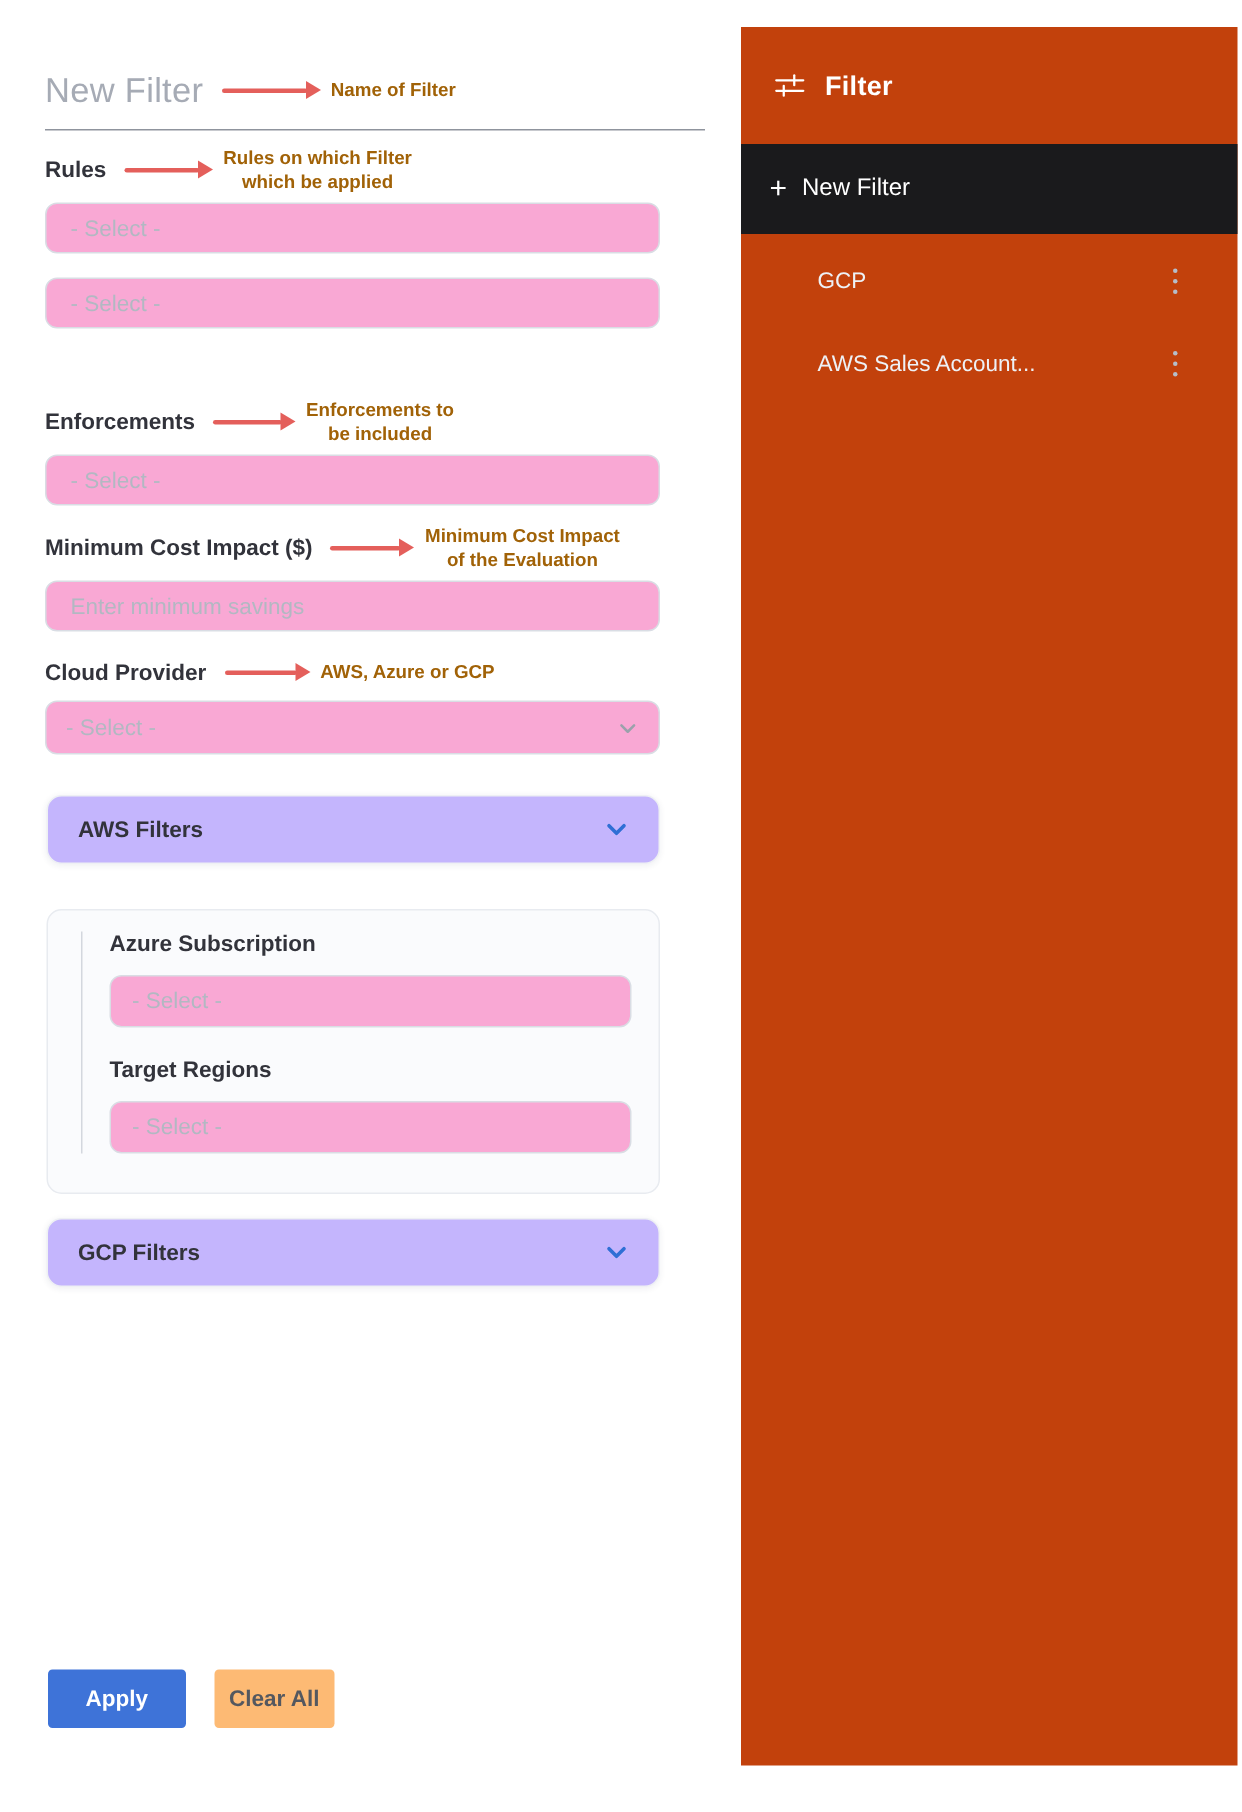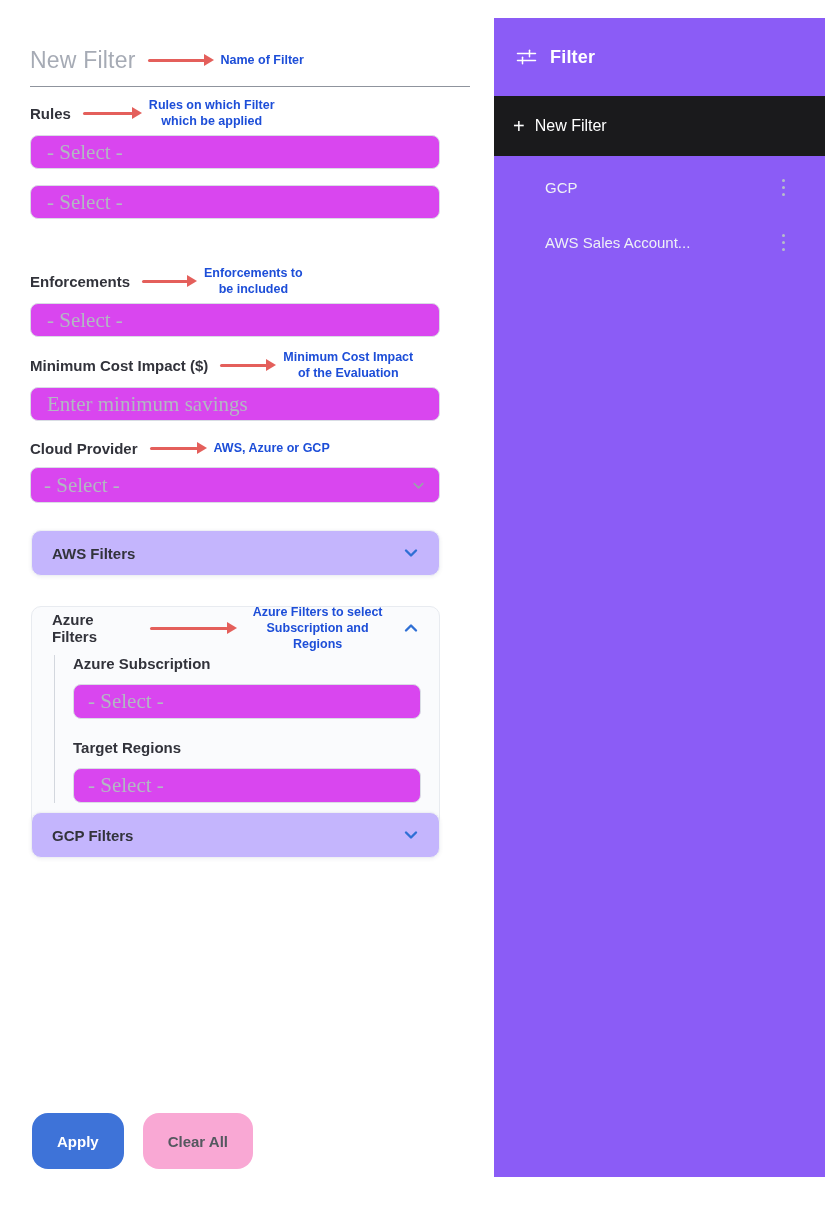--- a/index.html
+++ b/index.html
@@ -11,30 +11,30 @@
   .form-area { position:absolute; left:30px; top:0; width:440px; height:1208px; }
 
   .title-row { position:absolute; top:43px; left:0; display:flex; align-items:center; column-gap:12px; height:34px; }
   .page-title { font-size:23px; color:#a6abb5; letter-spacing:0.2px; }
   .divider { position:absolute; top:86px; left:0; width:440px; height:1px; background:#8f949d; }
 
   .arrow { position:relative; height:3px; background:#e45f5b; border-radius:2px; flex:0 0 auto; }
   .arrow::after { content:""; position:absolute; right:-9px; top:-5px;
     border-left:10px solid #e45f5b; border-top:6.5px solid transparent; border-bottom:6.5px solid transparent; }
 
-  .note { display:flex; flex-direction:column; align-items:center; color:#1d4ed8;
+  .note { display:flex; flex-direction:column; align-items:center; color:#a16207;
     font-weight:bold; font-size:12.5px; line-height:16px; text-align:center; padding-left:4px; }
 
   .field-group { position:absolute; left:0; width:440px; }
   .label-row { display:flex; align-items:center; column-gap:12px; height:34px; }
   .field-label { font-size:15px; font-weight:bold; color:#32333b; white-space:nowrap; }
 
   .select-input { display:block; width:410px; height:34px; margin-top:5px; border:1px solid #d9dde4;
-    border-radius:8px; background:#d946ef; font-size:21px; color:#3a3c44; padding:0 16px; outline:none;
-    font-family:Liberation Serif, serif; }
+    border-radius:8px; background:#f9a8d4; font-size:15px; color:#3a3c44; padding:0 16px; outline:none;
+    font-family:Liberation Sans, sans-serif; }
   .select-input::placeholder { color:#b2b8c2; opacity:1; }
 
   .dropdown-wrap { position:relative; width:410px; margin-top:2px; }
   .dropdown-wrap .select-input { width:100%; height:36px; margin-top:0; padding:0 13px; }
   .dd-chevron { position:absolute; right:14px; top:11px; pointer-events:none; }
 
   
   .card { position:absolute; left:1px; width:409px; border-radius:10px; }
   .card-plain { background:#c4b5fd; border:1px solid #eef0f4; box-shadow:0 1px 4px rgba(30,40,70,0.07);
     height:46px; display:flex; align-items:center; padding:0 20px; cursor:pointer; }
@@ -43,27 +43,27 @@
 
   .card-open { background:#fafbfd; border:1px solid #e8ebf0; padding:4px 20px 26px 20px; }
   .card-open .label-row { height:34px; }
   .azure-inner { margin-left:2px; margin-top:10px; border-left:1px solid #d3d7de; padding-left:18px; }
   .sub-label { font-size:15px; font-weight:bold; color:#32333b; }
   .sub-label + .select-input { width:348px; margin-top:11px; padding:0 14px; height:35px; }
   .sub-gap { margin-top:20px; }
 
   
   .btn-row { position:absolute; left:2px; top:1113px; display:flex; column-gap:19px; }
-  .btn { height:56px; border:none; border-radius:16px; font-family:"Liberation Sans", sans-serif;
+  .btn { height:39px; border:none; border-radius:3px; font-family:"Liberation Sans", sans-serif;
     font-size:15px; font-weight:bold; cursor:pointer;text-align:right; }
   .btn-apply { background:#3e73d8; color:#ffffff; padding:0 25px; }
-  .btn-clear { background:#f9a8d4; color:#54585f; padding:0 25px; }
-
-  
-  .sidebar { position:absolute; left:494px; top:18px; width:331px; height:1159px; background:#8b5cf6; }
+  .btn-clear { background:#fdba74; color:#54585f; padding:0 10px; }
+
+  
+  .sidebar { position:absolute; left:494px; top:18px; width:331px; height:1159px; background:#c2410c; }
   .sb-header { height:78px; display:flex; align-items:center; padding:0 22px; column-gap:13px; }
   .sb-title { color:#ffffff; font-size:18px; font-weight:bold; letter-spacing:0.2px; }
   .sb-newbar { height:60px; background:#1a1a1c; display:flex; align-items:center; padding:0 19px; cursor:pointer; }
   .sb-plus { color:#ffffff; font-size:20px; font-weight:500; margin-right:10px; line-height:1; }
   .sb-newlabel { color:#ffffff; font-size:16px; }
   .sb-items { padding-top:4px; }
   .sb-item { height:55px; display:flex; align-items:center; padding:0 36px 0 51px; cursor:pointer; }
   .sb-item-label { color:#eef1f6; font-size:15px; }
   .kebab { margin-left:auto; display:flex; flex-direction:column; row-gap:3.5px; padding:4px; cursor:pointer; }
   .kebab i { width:3.5px; height:3.5px; border-radius:50%; background:#b6bdc9; }
@@ -145,33 +145,20 @@
     <div class="card card-plain" style="top:530px">
       <span class="card-title">AWS Filters</span>
       <span class="card-chevron">
         <svg width="16" height="16" viewBox="0 0 16 16">
             <path d="M3 5.5l5 5 5-5" stroke="#2f6fd5" stroke-width="2.4" fill="none" stroke-linecap="round" stroke-linejoin="round"></path>
           </svg>
       </span>
     </div>
 
     <div class="card card-open" style="top:606px">
-      <div class="label-row">
-        <span class="card-title">Azure Filters</span>
-        <span class="arrow" style="width:78px"></span>
-        <span class="note">
-          <span>Azure Filters to select</span>
-          <span>Subscription and Regions</span>
-        </span>
-        <span class="card-chevron">
-          <svg width="16" height="16" viewBox="0 0 16 16">
-              <path d="M3 10.5l5-5 5 5" stroke="#2f6fd5" stroke-width="2.4" fill="none" stroke-linecap="round" stroke-linejoin="round"></path>
-            </svg>
-        </span>
-      </div>
       <div class="azure-inner">
         <div>
           <span class="sub-label">Azure Subscription</span>
           <input class="select-input" readonly="" placeholder="- Select -" style="">
         </div>
         <div class="sub-gap">
           <span class="sub-label">Target Regions</span>
           <input class="select-input" readonly="" placeholder="- Select -" style="">
         </div>
       </div>

